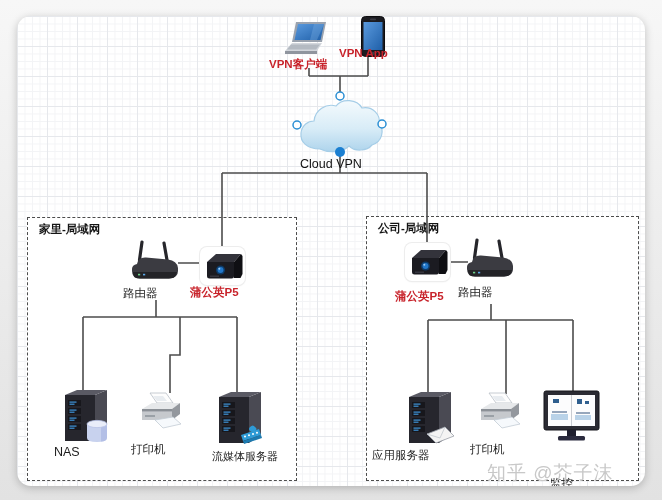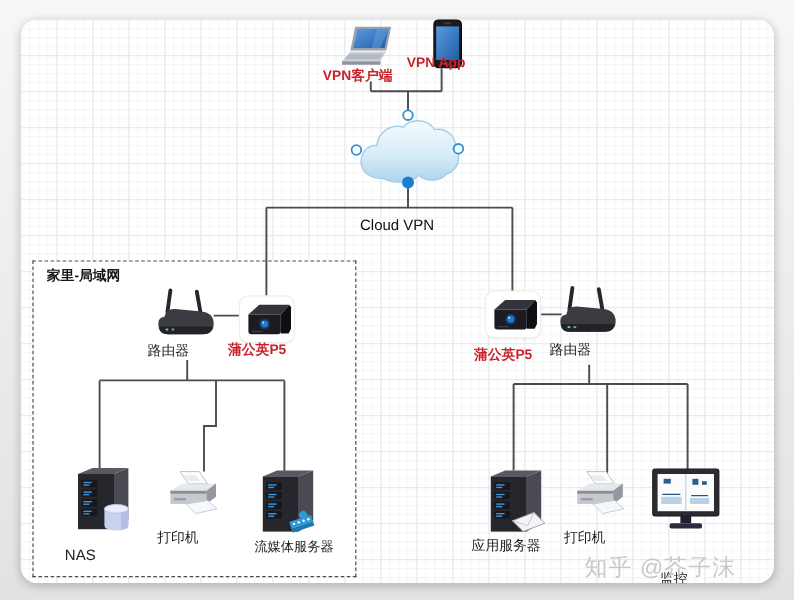--- a/index.html
+++ b/index.html
@@ -28,21 +28,21 @@
   }
   #home-box{left:10px;top:201px;width:270px;height:264px;}
   #office-box{left:349px;top:200px;width:273px;height:265px;}
   #lines{position:absolute;left:0;top:0;z-index:3;}
   .icon{position:absolute;z-index:4;}
   .cloudz{z-index:2;}
   .lbl{
     position:absolute;z-index:5;text-align:left;font-size:11.5px;color:#1c1c1c;line-height:14px;
   }
   .red{color:#c8232b;font-weight:bold;}
-  .big{font-size:12.5px;margin-top:24px;}
+  .big{font-size:12.5px;}
   .small{font-size:11px;}
   .p5card{
     position:absolute;z-index:4;background:#fff;border-radius:7px;
     box-shadow:0 0 0 1px #ededed,0 1px 2px rgba(0,0,0,.08);
   }
   #watermark{
     position:absolute;left:470px;top:444px;width:167px;z-index:6;
     text-align:left;font-size:19px;color:#c8c8c8;font-weight:400;letter-spacing:1px;
   }
 </style>
@@ -166,20 +166,23 @@
     <rect x="15" y="46" width="27" height="4.5" rx="1.5" fill="#2b2b3e"></rect>
   </g>
 </defs>
 </svg>
 
 <div id="canvas">
 
   <div id="home-box" class="box">
     <div class="title">家里-局域网</div>
   </div>
+  <div id="office-box" class="box">
+    <div class="title">公司-局域网</div>
+  </div>
 
   <svg class="icon cloudz" style="left:277px;top:82px" width="92" height="58">
       <use href="#sym-cloud"></use>
     </svg>
 
   <svg id="lines" width="628" height="470">
     <g stroke="#4c4c4c" stroke-width="1.6" fill="none">
       <path d="M292,52 V60 M351,41 V60 M292,60 H351 M323,60 V76"></path>
       <path d="M323,140 V157 M205,157 H410 M205,157 V231 M410,157 V227"></path>
       <path d="M161,247 H183 M139,284 V301 M66,301 H220 M66,301 V374 M220,301 V378 M163,301 V339 H153 V377"></path>
@@ -212,21 +215,21 @@
     <svg width="45" height="38">
         <use href="#sym-p5" x="1" y="3"></use>
       </svg>
   </div>
   <div class="lbl red" style="left:173px;top:269px;width:64px">蒲公英P5</div>
 
   <svg class="icon" style="left:40px;top:372px" width="54" height="58">
     <use href="#sym-tower" x="2" y="2"></use>
       <use href="#sym-cylinder" x="30" y="32"></use>
   </svg>
-  <div class="lbl big" style="left:37px;top:416px;width:60px">NAS</div>
+  <div class="lbl big" style="left:37px;top:429px;width:60px">NAS</div>
 
   <svg class="icon" style="left:120px;top:376px" width="52" height="48">
       <use href="#sym-printer"></use>
     </svg>
   <div class="lbl" style="left:114px;top:426px;width:64px">打印机</div>
 
   <svg class="icon" style="left:194px;top:374px" width="54" height="58">
     <use href="#sym-tower" x="2" y="2"></use>
       <use href="#sym-film" x="28" y="36"></use>
   </svg>
@@ -241,21 +244,21 @@
 
   <svg class="icon" style="left:444px;top:222px" width="58" height="46">
       <use href="#sym-router"></use>
     </svg>
   <div class="lbl" style="left:441px;top:269px;width:64px">路由器</div>
 
   <svg class="icon" style="left:384px;top:374px" width="54" height="58">
     <use href="#sym-tower" x="2" y="2"></use>
       <use href="#sym-envelope" x="26" y="37"></use>
   </svg>
-  <div class="lbl" style="left:376px;top:432px;width:70px">应用服务器</div>
+  <div class="lbl" style="left:355px;top:432px;width:70px">应用服务器</div>
 
   <svg class="icon" style="left:459px;top:376px" width="52" height="48">
       <use href="#sym-printer"></use>
     </svg>
   <div class="lbl" style="left:453px;top:426px;width:64px">打印机</div>
 
   <svg class="icon" style="left:526px;top:374px" width="58" height="56">
       <use href="#sym-monitor"></use>
     </svg>
   <div class="lbl" style="left:533px;top:460px;width:44px">监控</div>

